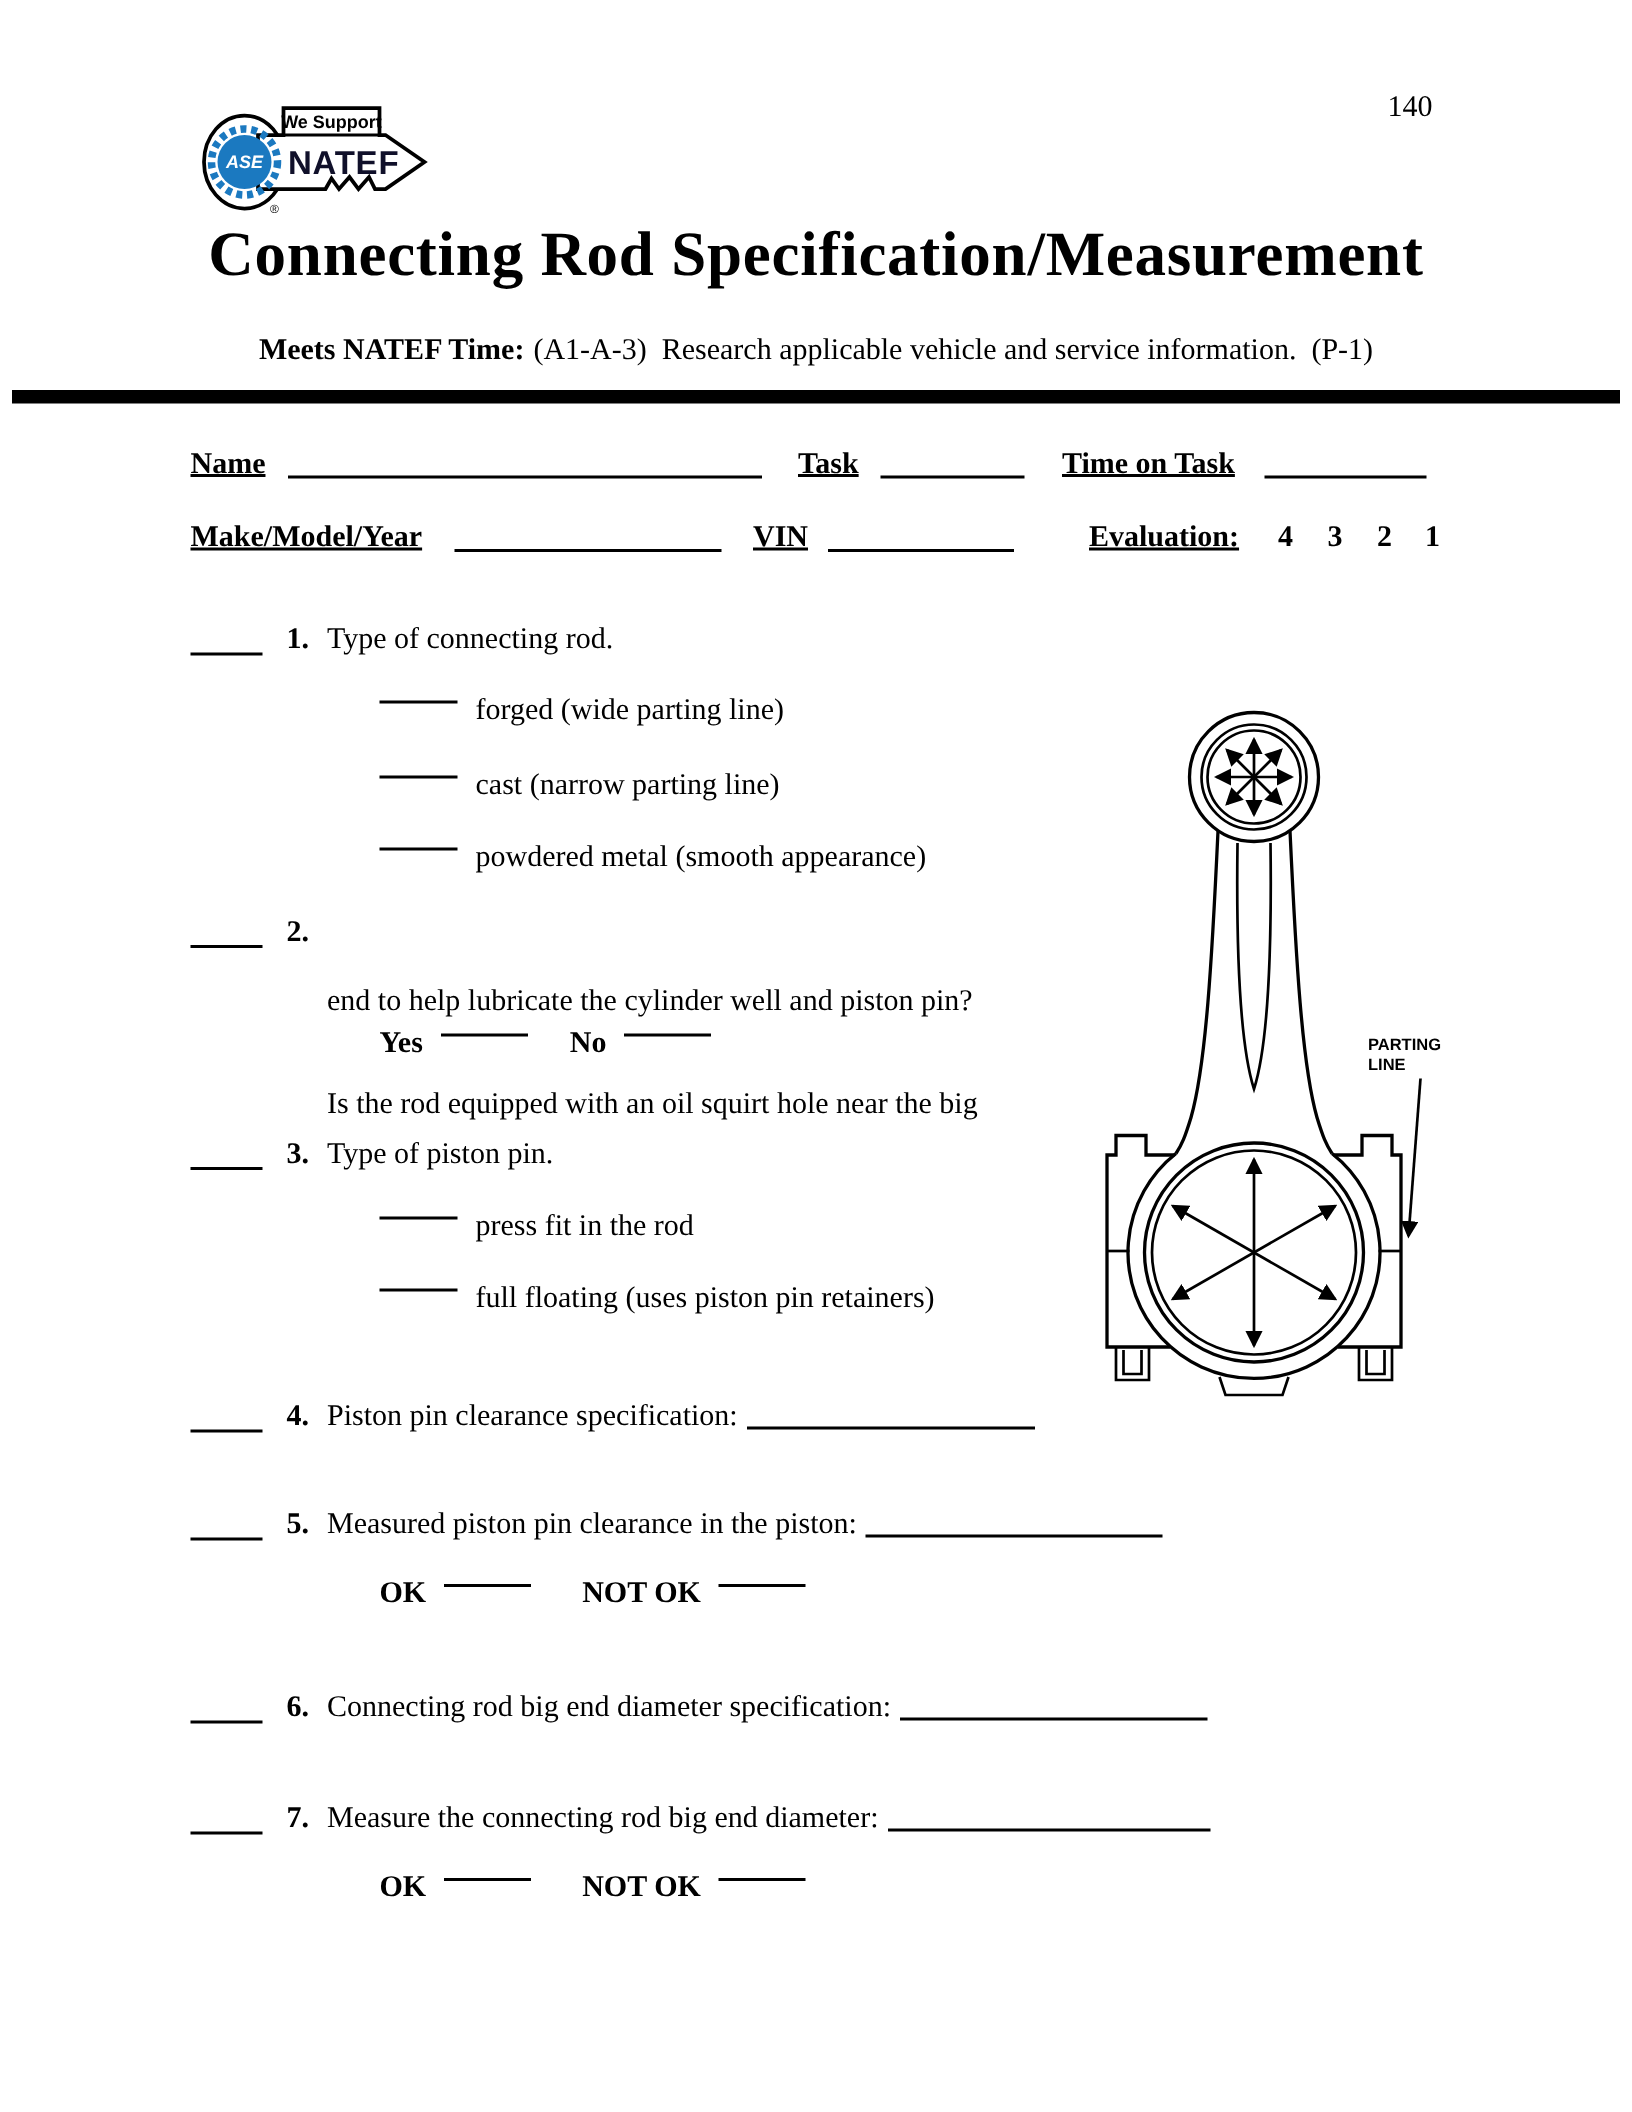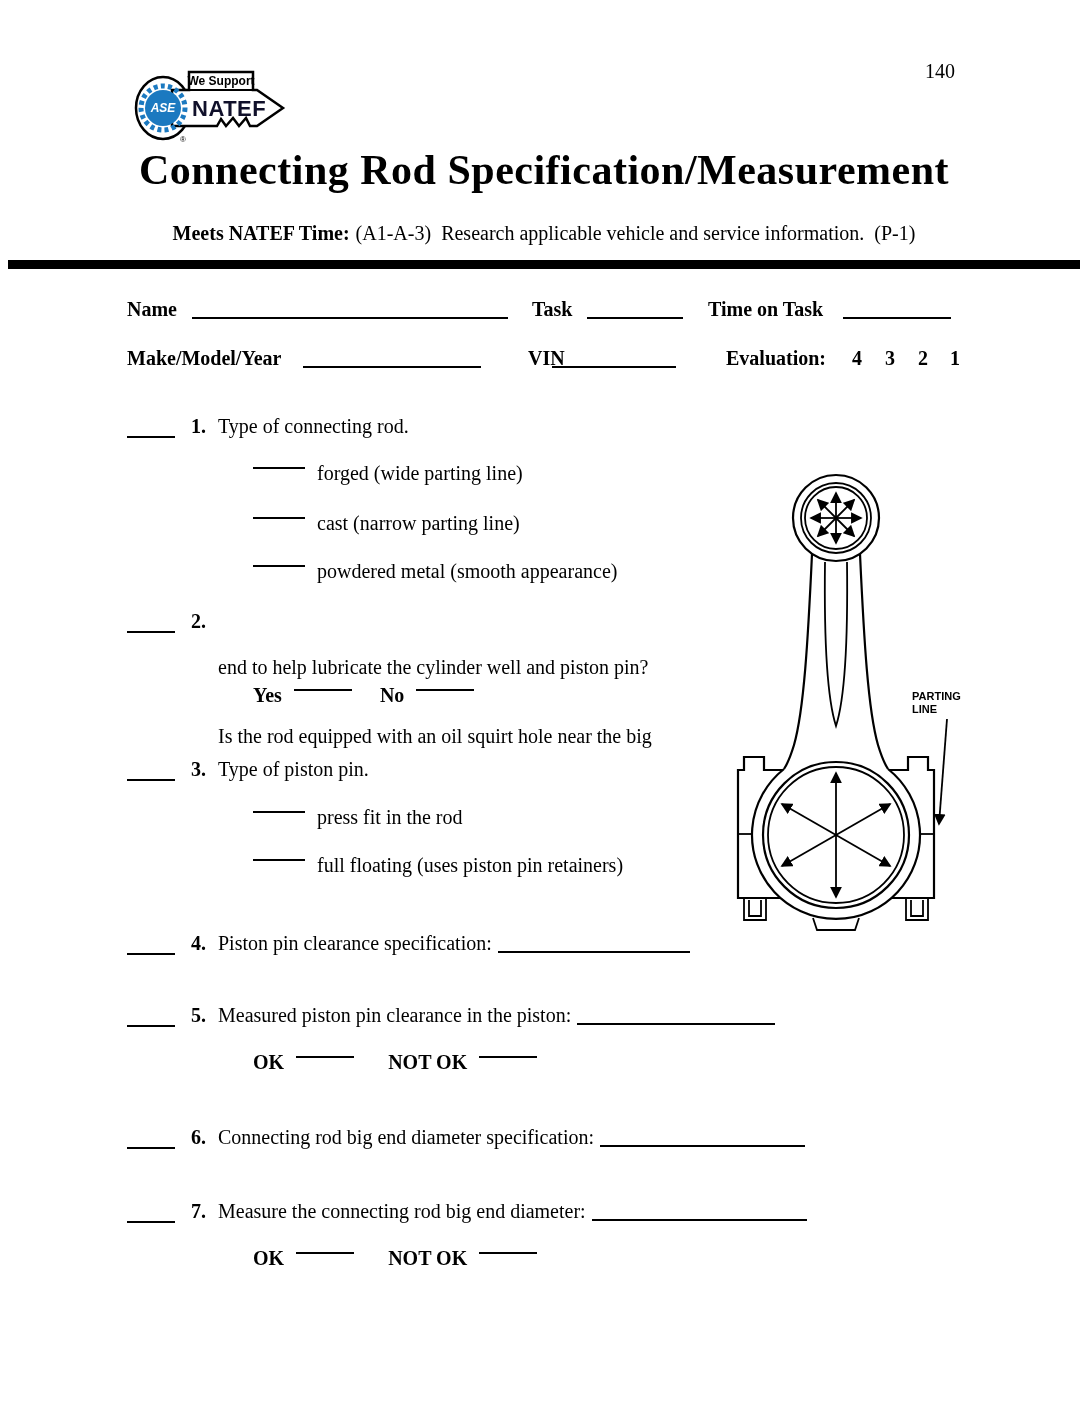--- a/index.html
+++ b/index.html
@@ -13,21 +13,21 @@
   .logo { position:absolute; top:54px; left:132px; width:164px; height:94px; }
   .title {
     position:absolute; top:146px; left:0; width:100%; margin:0;
     text-align:center; font-size:42px; font-weight:bold; letter-spacing:0.5px;
   }
   .subtitle { position:absolute; top:222px; left:0; width:100%; text-align:center; font-size:20px; white-space:pre; }
   .subtitle b { margin-right:6px; }
   .rule { position:absolute; top:260px; left:8px; width:1072px; height:9px; background:#000; }
 
   .row { position:absolute; left:0; width:100%; height:28px; font-size:20px; }
-  .lbl { position:absolute; font-weight:bold; white-space:pre; }
+  .lbl { position:absolute; font-weight:bold; white-space:pre;text-decoration:underline; }
   .uline { position:absolute; height:19px; border-bottom:2px solid #000; }
   .evalnum { position:absolute; font-weight:bold; }
 
   .q { position:absolute; left:127px; display:flex; align-items:baseline; font-size:20px; }
   .qblank { display:inline-block; width:48px; border-bottom:2px solid #000; transform:translateY(5px); margin-right:16px; flex:none; }
   .qnum { font-weight:bold; margin-right:12px; flex:none; }
   .qbody { white-space:pre-wrap; }
 
   .opt { position:absolute; left:253px; display:flex; align-items:flex-start; font-size:20px; }
   .oblank { display:inline-block; width:52px; border-bottom:2px solid #000; transform:translateY(5px); margin-right:12px; flex:none; }
@@ -74,21 +74,21 @@
     <span class="uline" style="left:192px;width:316px"></span>
     <b class="lbl" style="left:532px">Task</b>
     <span class="uline" style="left:587px;width:96px"></span>
     <b class="lbl" style="left:708px">Time on Task</b>
     <span class="uline" style="left:843px;width:108px"></span>
   </div>
 
   <div class="row" style="top:347px">
     <b class="lbl" style="left:127px">Make/Model/Year</b>
     <span class="uline" style="left:303px;width:178px"></span>
-    <b class="lbl" style="left:528px">VIN</b>
+    <b class="lbl" style="left:502px">VIN</b>
     <span class="uline" style="left:552px;width:124px"></span>
     <b class="lbl" style="left:726px">Evaluation:</b>
     <span class="evalnum" style="left:852px">4</span>
     <span class="evalnum" style="left:885px">3</span>
     <span class="evalnum" style="left:918px">2</span>
     <span class="evalnum" style="left:950px">1</span>
   </div>
 
   <div class="q" style="top:415px">
     <span class="qblank"></span>

